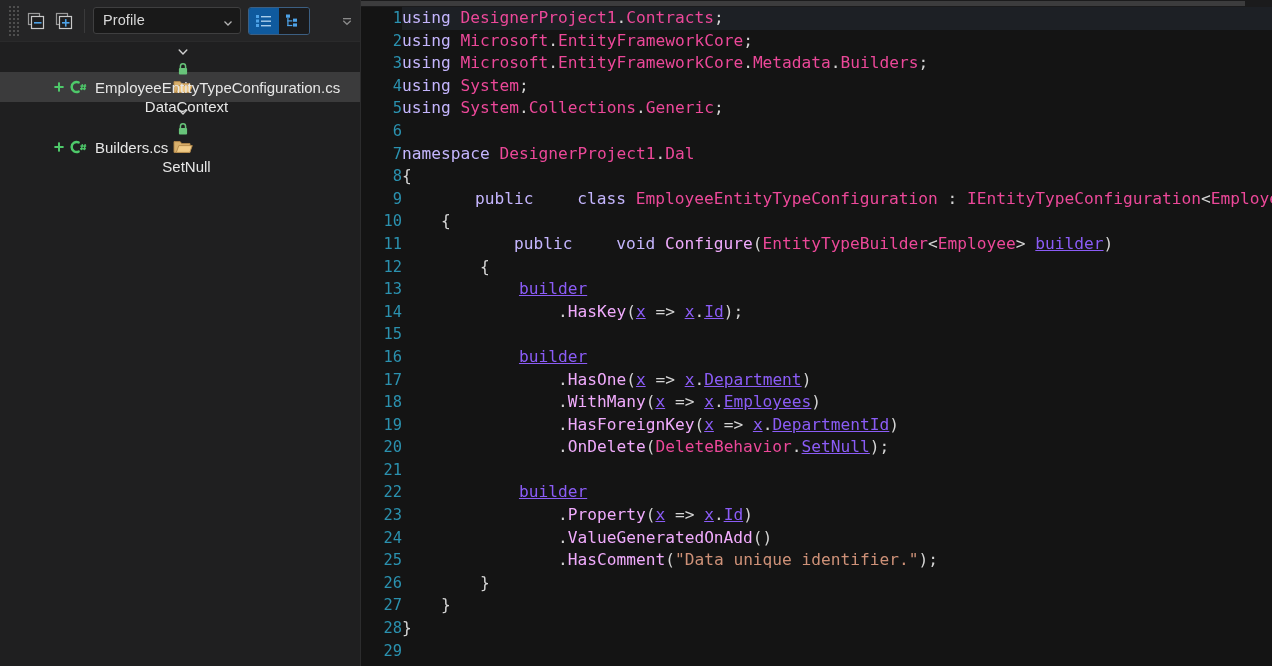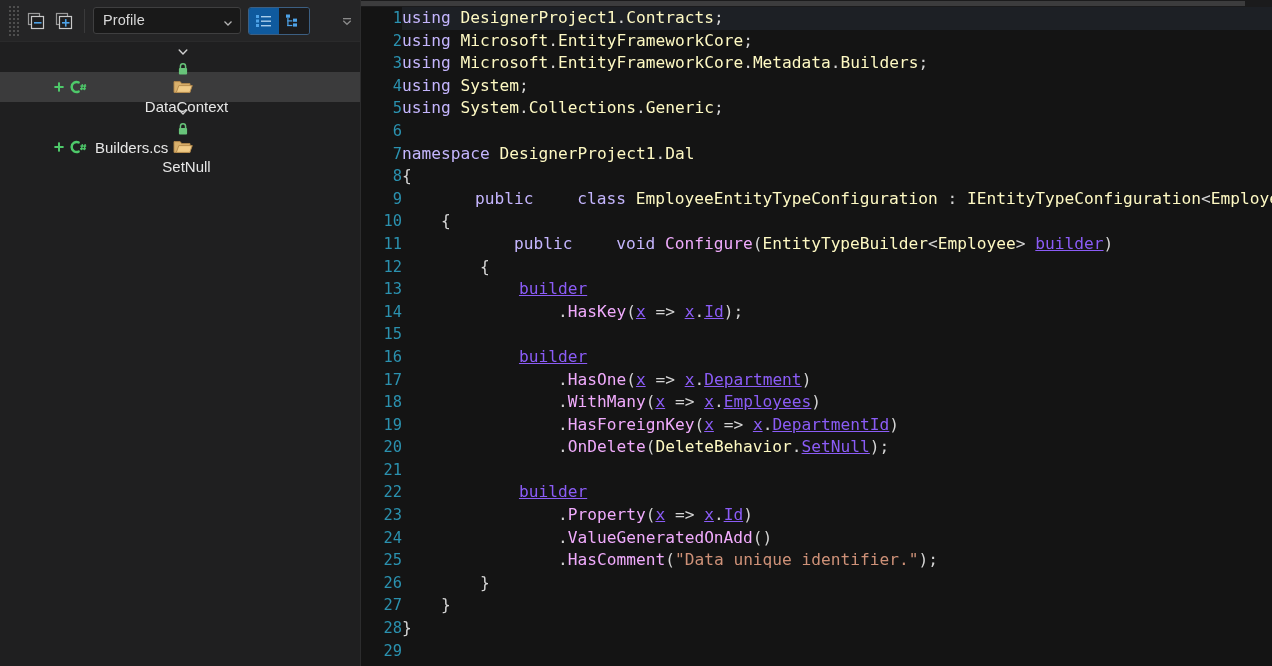--- a/index.html
+++ b/index.html
@@ -198,21 +198,21 @@
   }
   .codetext {
     flex: 1 1 auto;
     color: #d4d4d4;
     padding-left: 0px;
   }
 
   
   .k   { color: #c4b5fd; }   
   .kb  { color: #c4b5fd; margin-left: 34px; }   
-  .ty  { color: #fef9c3; margin-top: 32px; }   
+  .ty  { color: #ec4899; margin-top: 32px; }   
   .id  { color: #8b5cf6; text-decoration: underline; }   
   .fn  { color: #f0abfc; }   
   .st  { color: #ce9178; }   
   .p   { color: #d4d4d4; }
 </style>
 </head>
 <body>
 
 <div id="app">
 
@@ -311,20 +311,21 @@
           </span>
           <span class="cs-cell">
             <svg width="19" height="16" viewBox="0 0 19 16">
               <path d="M9.6 3.4 A5 5 0 1 0 9.6 12.6" fill="none" stroke="#4ec96a" stroke-width="2.5" stroke-linecap="round"></path>
               <rect x="12.2" y="5.0" width="1.4" height="6.2" fill="#4ec96a" transform="rotate(10 12.9 8.1)"></rect>
               <rect x="15.0" y="5.0" width="1.4" height="6.2" fill="#4ec96a" transform="rotate(10 15.7 8.1)"></rect>
               <rect x="11.3" y="6.4" width="5.9" height="1.3" fill="#4ec96a"></rect>
               <rect x="11.0" y="9.1" width="5.9" height="1.3" fill="#4ec96a"></rect>
             </svg>
           </span>
+          <span class="tree-label">EmployeeEntityTypeConfiguration.cs</span>
         </div>
         <div class="tree-row row-indent-0">
           <span class="chev-cell">
             <svg width="14" height="14" viewBox="0 0 14 14">
               <path d="M3.2 5 L7 9 L10.8 5" fill="none" stroke="#cfcfcf" stroke-width="1.45" stroke-linecap="round"></path>
             </svg>
           </span>
           <span class="lock-cell">
             <svg width="12" height="14" viewBox="0 0 12 14">
               <path d="M3.4 6.2 V4.4 a2.6 2.6 0 0 1 5.2 0 V6.2" fill="none" stroke="#68c47a" stroke-width="1.5"></path>

